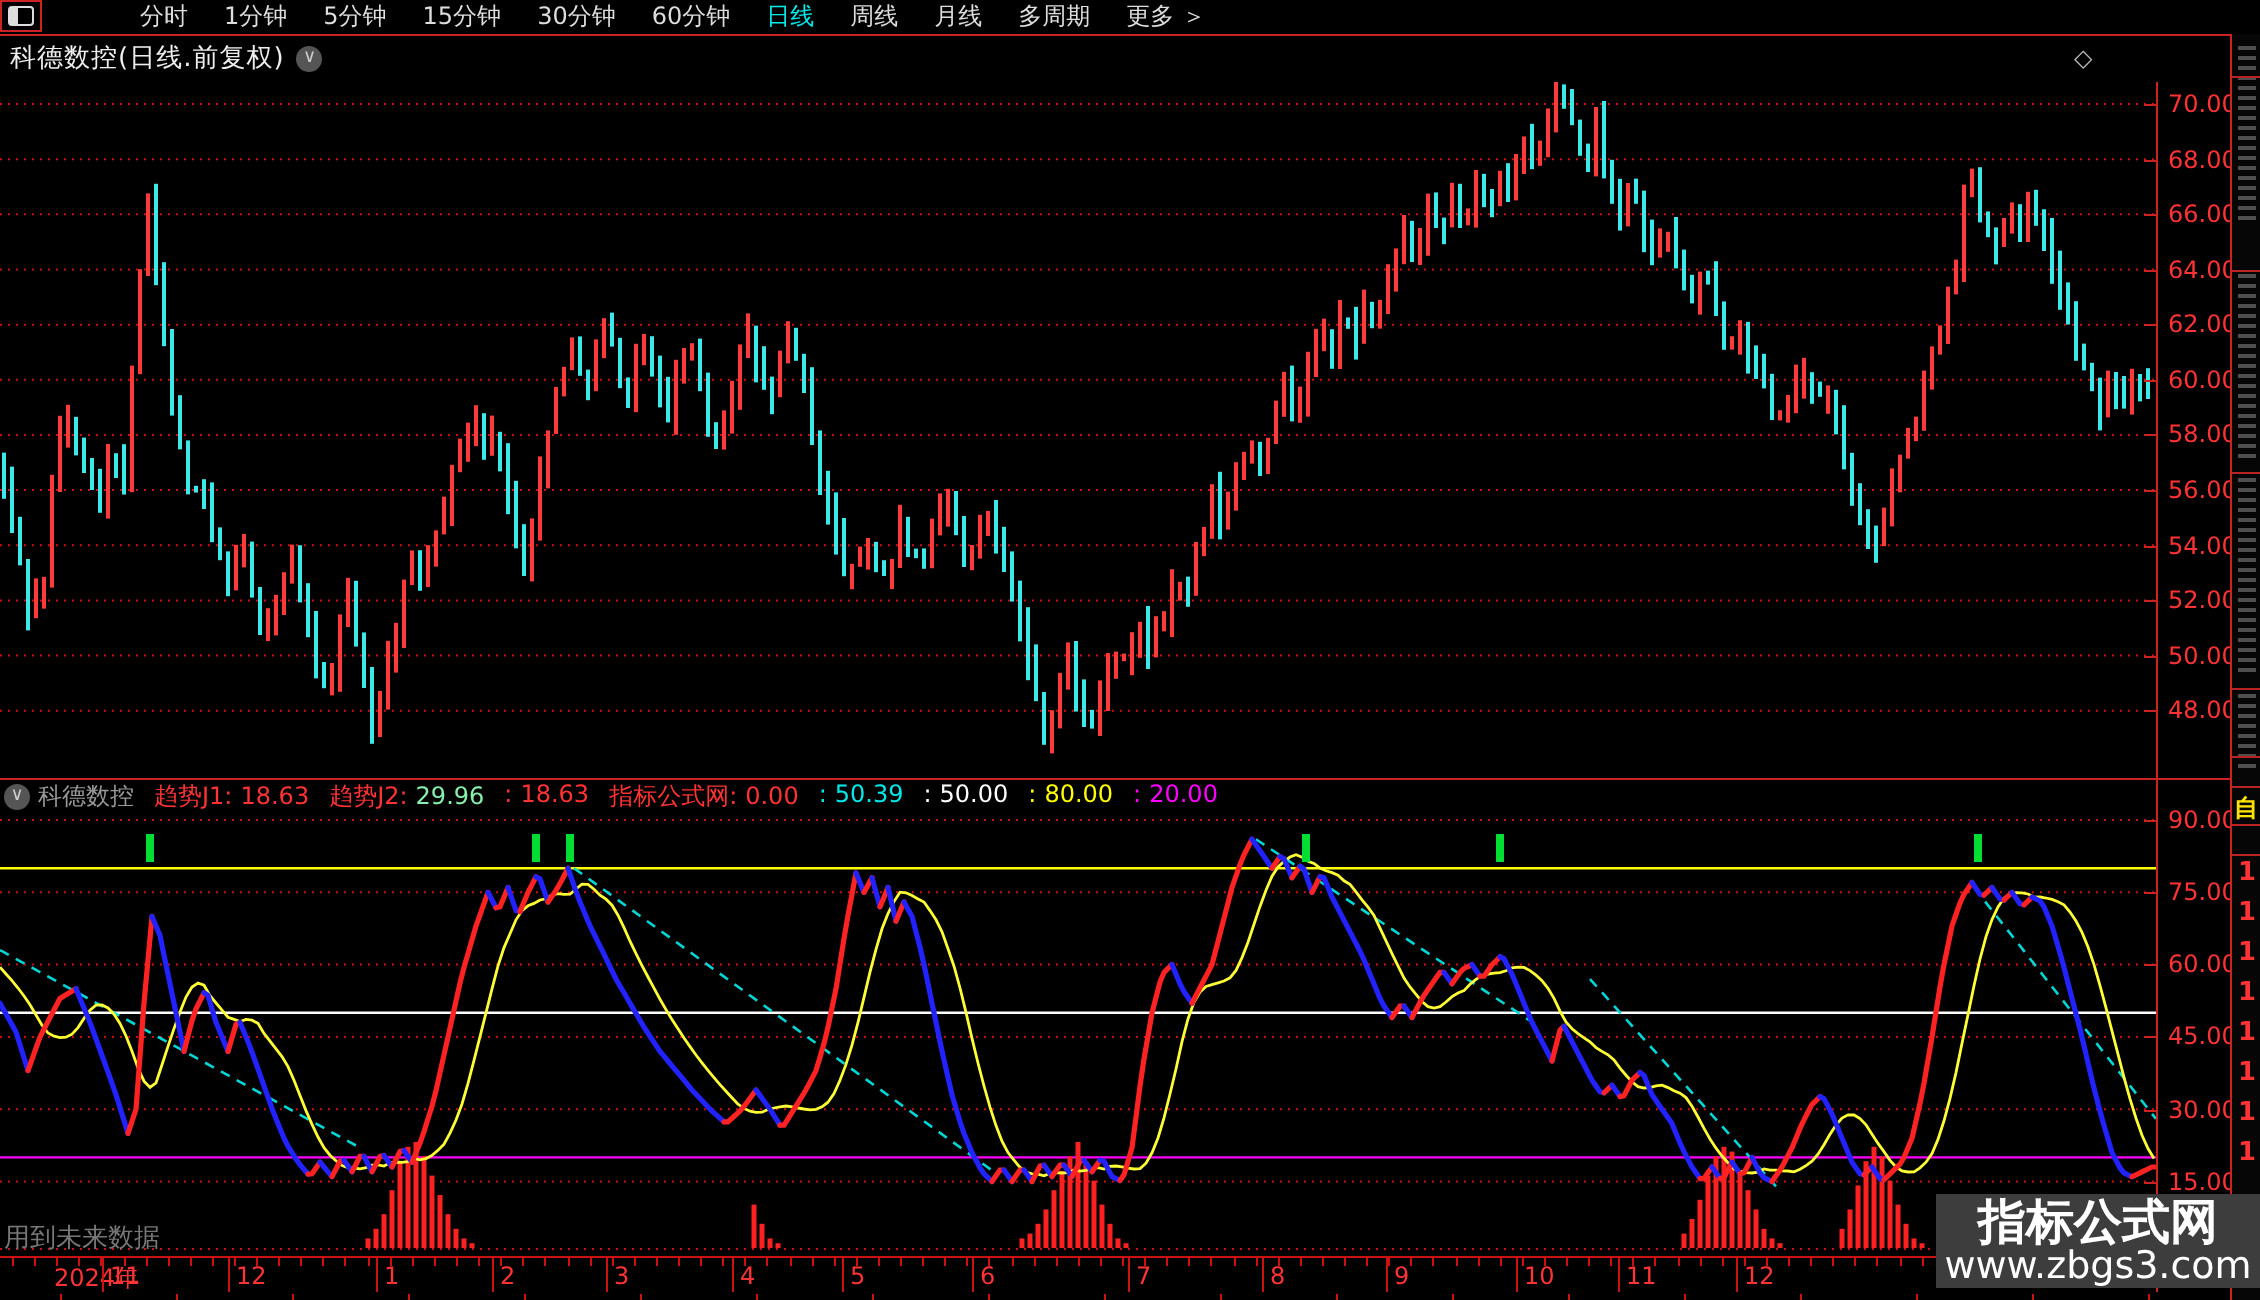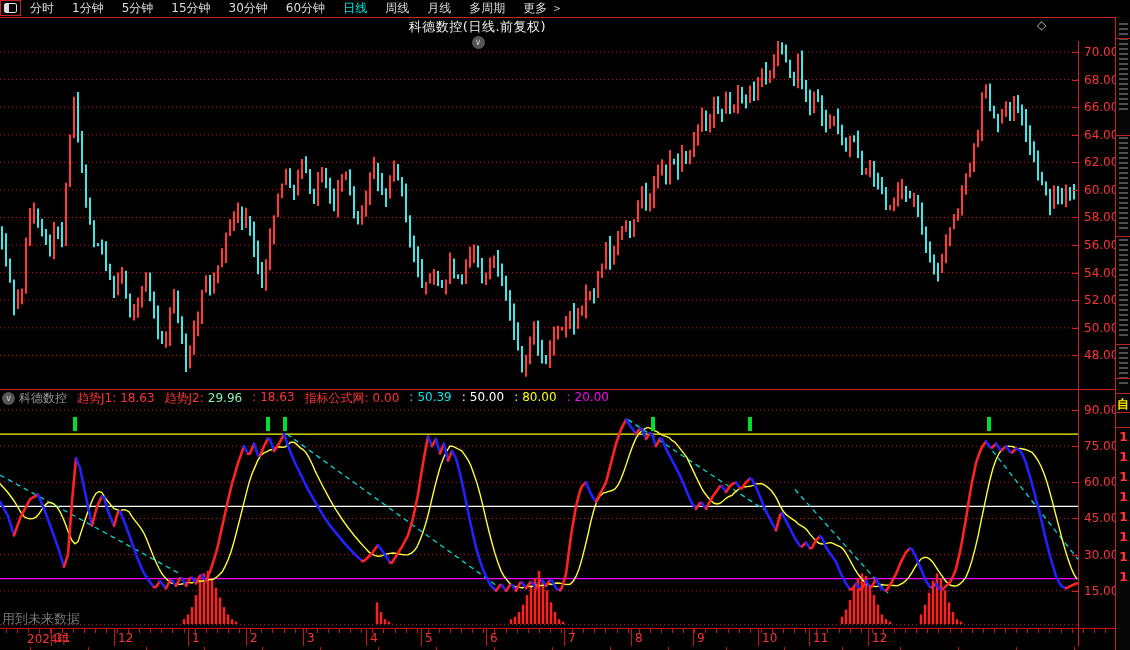--- a/index.html
+++ b/index.html
@@ -1,31 +1,31 @@
 <!DOCTYPE html>
 <html><head>
 <meta charset="utf-8">
 <style>
   html,body{margin:0;padding:0;background:#000;}
   body{width:1130px;height:650px;overflow:hidden;font-family:"DejaVu Sans","Liberation Sans",sans-serif;}
   .screen{position:relative;width:1130px;height:650px;background:#000;}
   .abs{position:absolute;}
   
-  .toolbar{left:0;top:0;width:1130px;height:17px;border-bottom:1px solid #c22;display:flex;align-items:stretch;background:#000;}
+  .toolbar{left:0;top:0;width:1130px;height:17px;border-bottom:1px solid #c22;display:flex;align-items:stretch;background:#000;gap:40px;}
   .tb-icon{width:21px;height:16px;border:1px solid #c22;box-sizing:border-box;display:flex;align-items:center;justify-content:center;}
   .tb-icon .pane{width:11px;height:8px;border:1px solid #ddd;border-radius:2px;position:relative;}
   .tb-icon .pane::after{content:"";position:absolute;left:0;top:0;width:4px;height:8px;background:#ddd;}
   .tb-left{display:flex;flex:1;}
   .tb-item{color:#ddd;font-size:12px;line-height:16px;padding:0 9px;white-space:nowrap;cursor:default;}
   .tb-item.active{color:#00e8e8;}
   .tb-right{display:flex;}
   .tb-btn{color:#eee;font-size:12px;line-height:15px;padding:0 7px;border:1px solid #b22;border-right:none;white-space:nowrap;}
   .tb-btn:last-child{border-right:1px solid #b22;}
   
-  .titlebar{left:0;top:18px;width:950px;height:22px;display:flex;align-items:center;background:#000;flex-direction:column;}
+  .titlebar{left:0;top:18px;width:950px;height:22px;display:flex;align-items:center;background:#000;}
   .title-text{color:#eee;font-size:13px;margin-left:5px;letter-spacing:.5px;}
   .chev-circle{width:13px;height:13px;border-radius:50%;background:#555;color:#ccc;font-size:9px;line-height:13px;text-align:center;margin-left:6px;}
   .diamond{color:#bbb;font-size:12px;}
   
   .ax-label{position:absolute;color:#f33;font-size:12px;white-space:nowrap;}
   .ax-tick{position:absolute;width:6px;height:1px;background:#c22;}
   
   .ind-header{left:0;top:390px;width:1080px;height:16px;display:flex;align-items:center;font-size:12px;white-space:nowrap;overflow:hidden;}
   .ind-src{color:#999;margin-left:4px;}
   .ind-field{margin-left:10px;}
@@ -768,14 +768,18 @@
       <div class="sb-one" style="top: 412px;">1</div>
       <div class="sb-one" style="top: 432px;">1</div>
       <div class="sb-one" style="top: 452px;">1</div>
       <div class="sb-one" style="top: 472px;">1</div>
       <div class="sb-one" style="top: 492px;">1</div>
       <div class="sb-one" style="top: 512px;">1</div>
       <div class="sb-one" style="top: 532px;">1</div>
       <div class="sb-one" style="top: 552px;">1</div>
     </div>
 
+  <div class="abs watermark">
+    <div class="wm1">指标公式网</div>
+    <div class="wm2">www.zbgs3.com</div>
+  </div>
 
 </div>
 
 </body></html>

